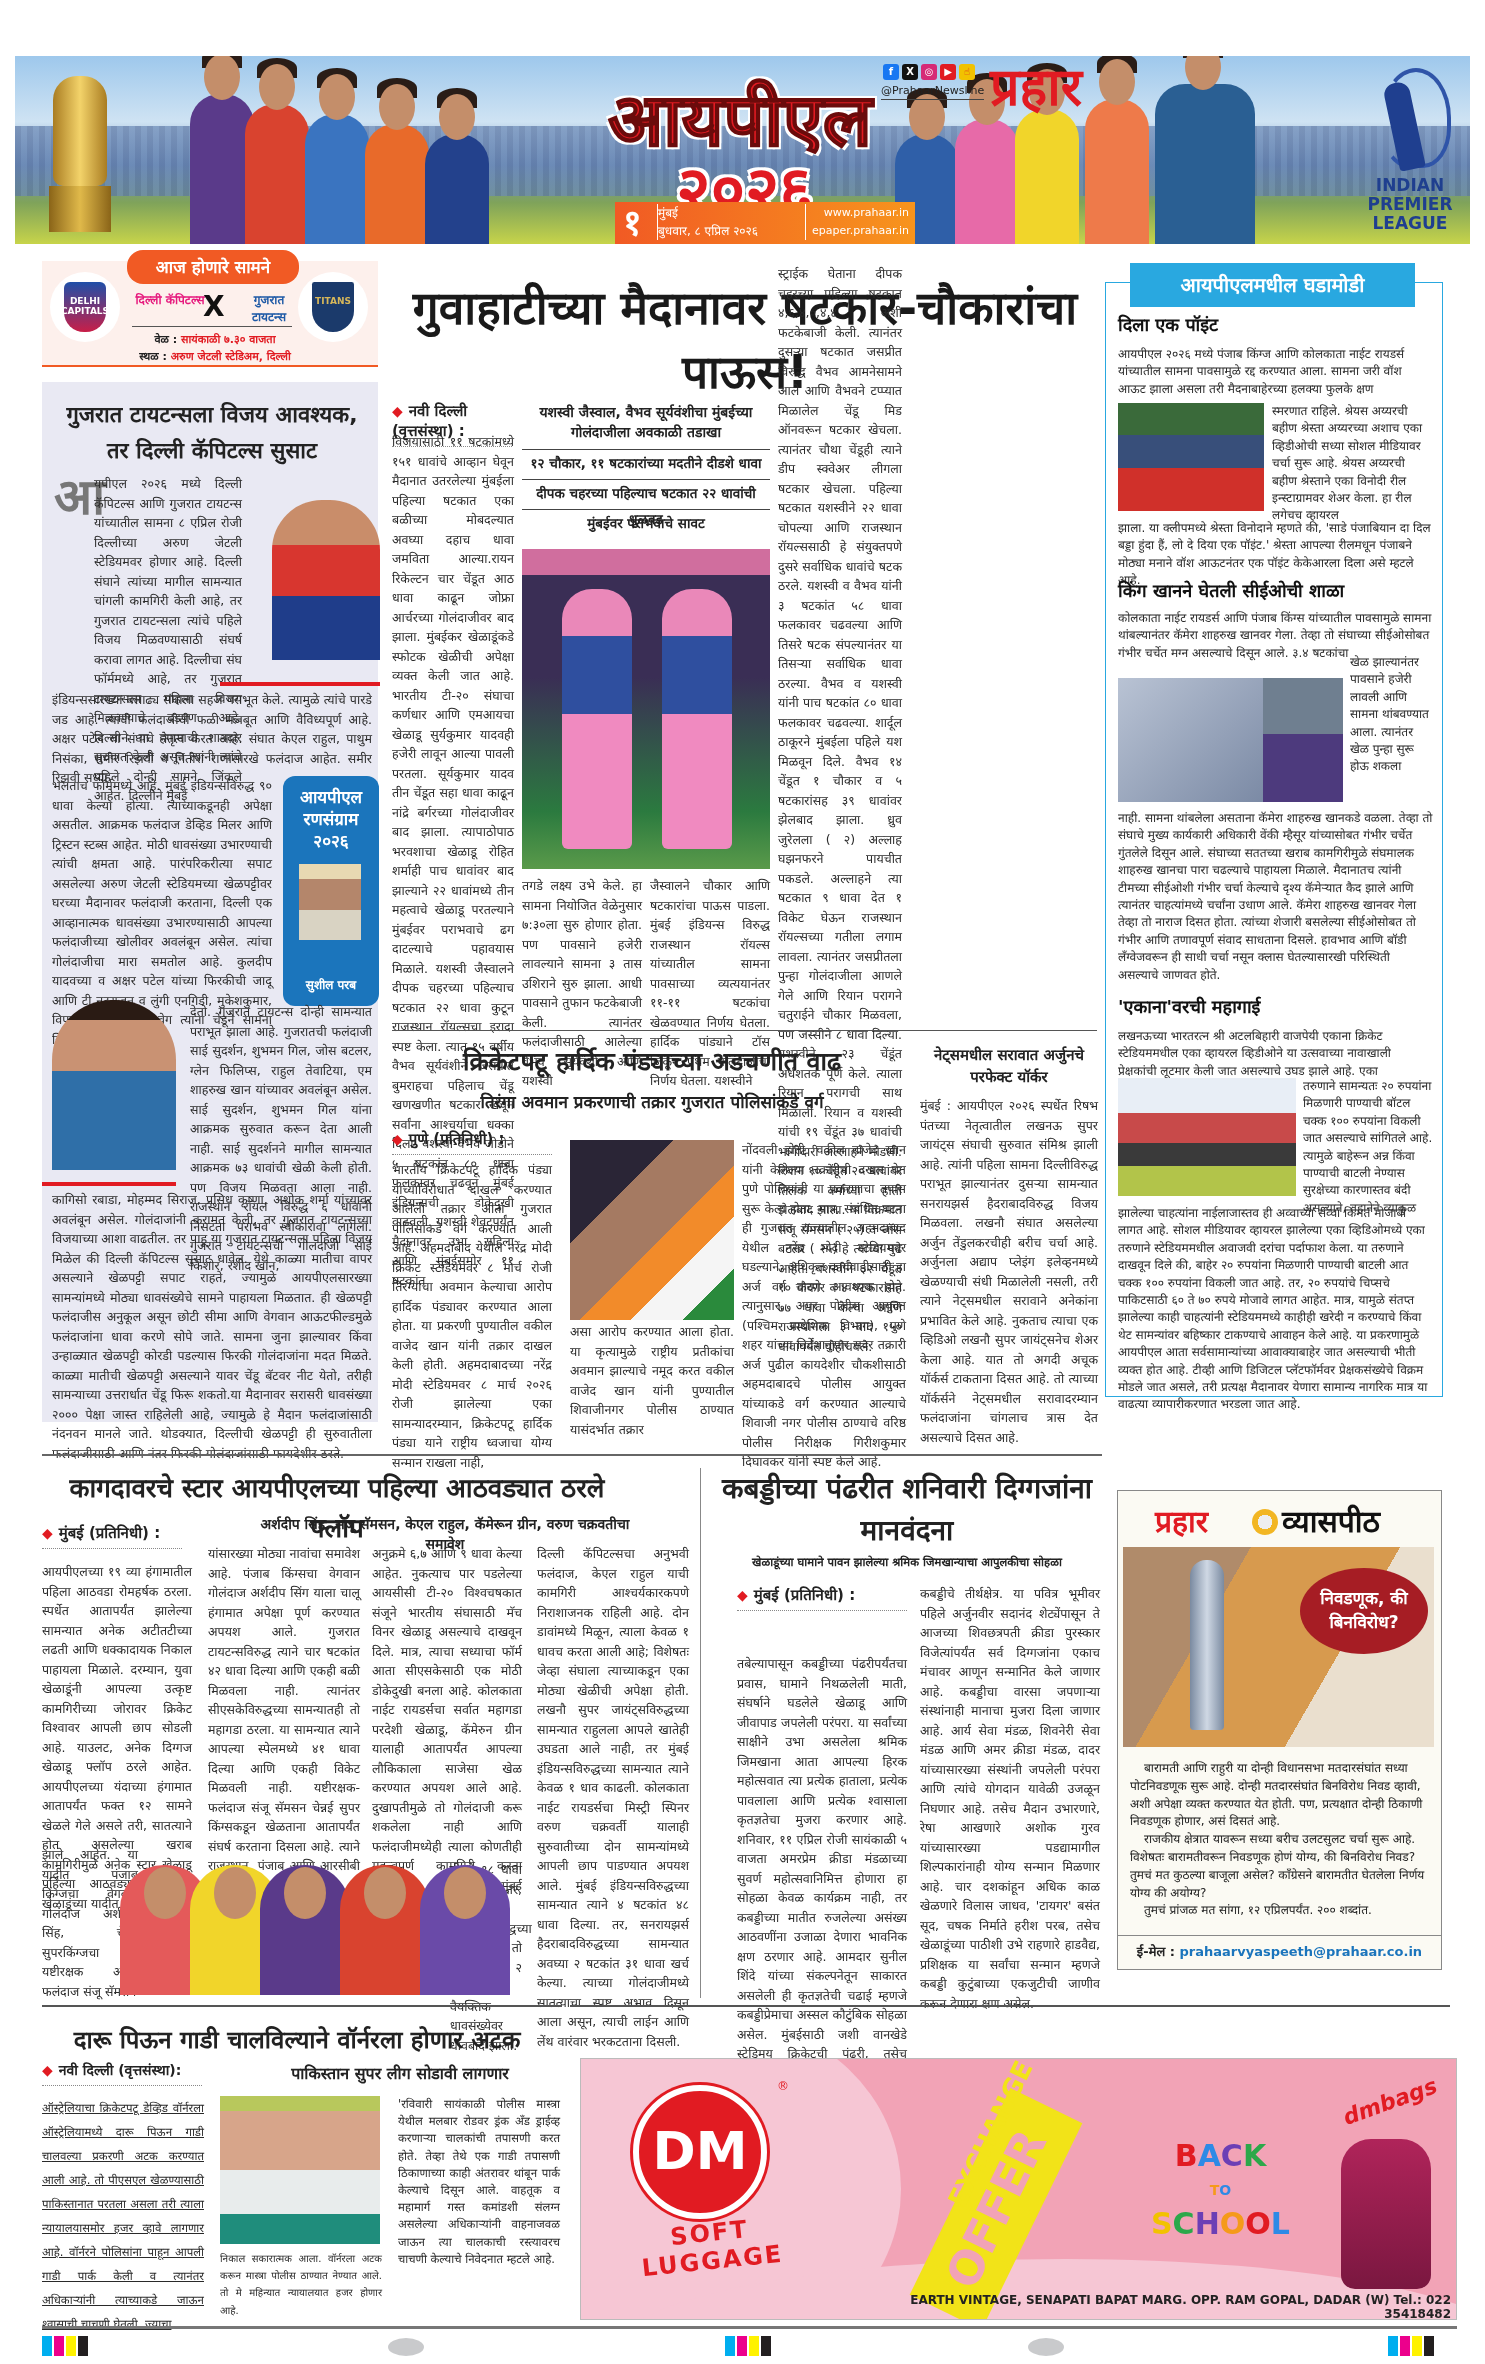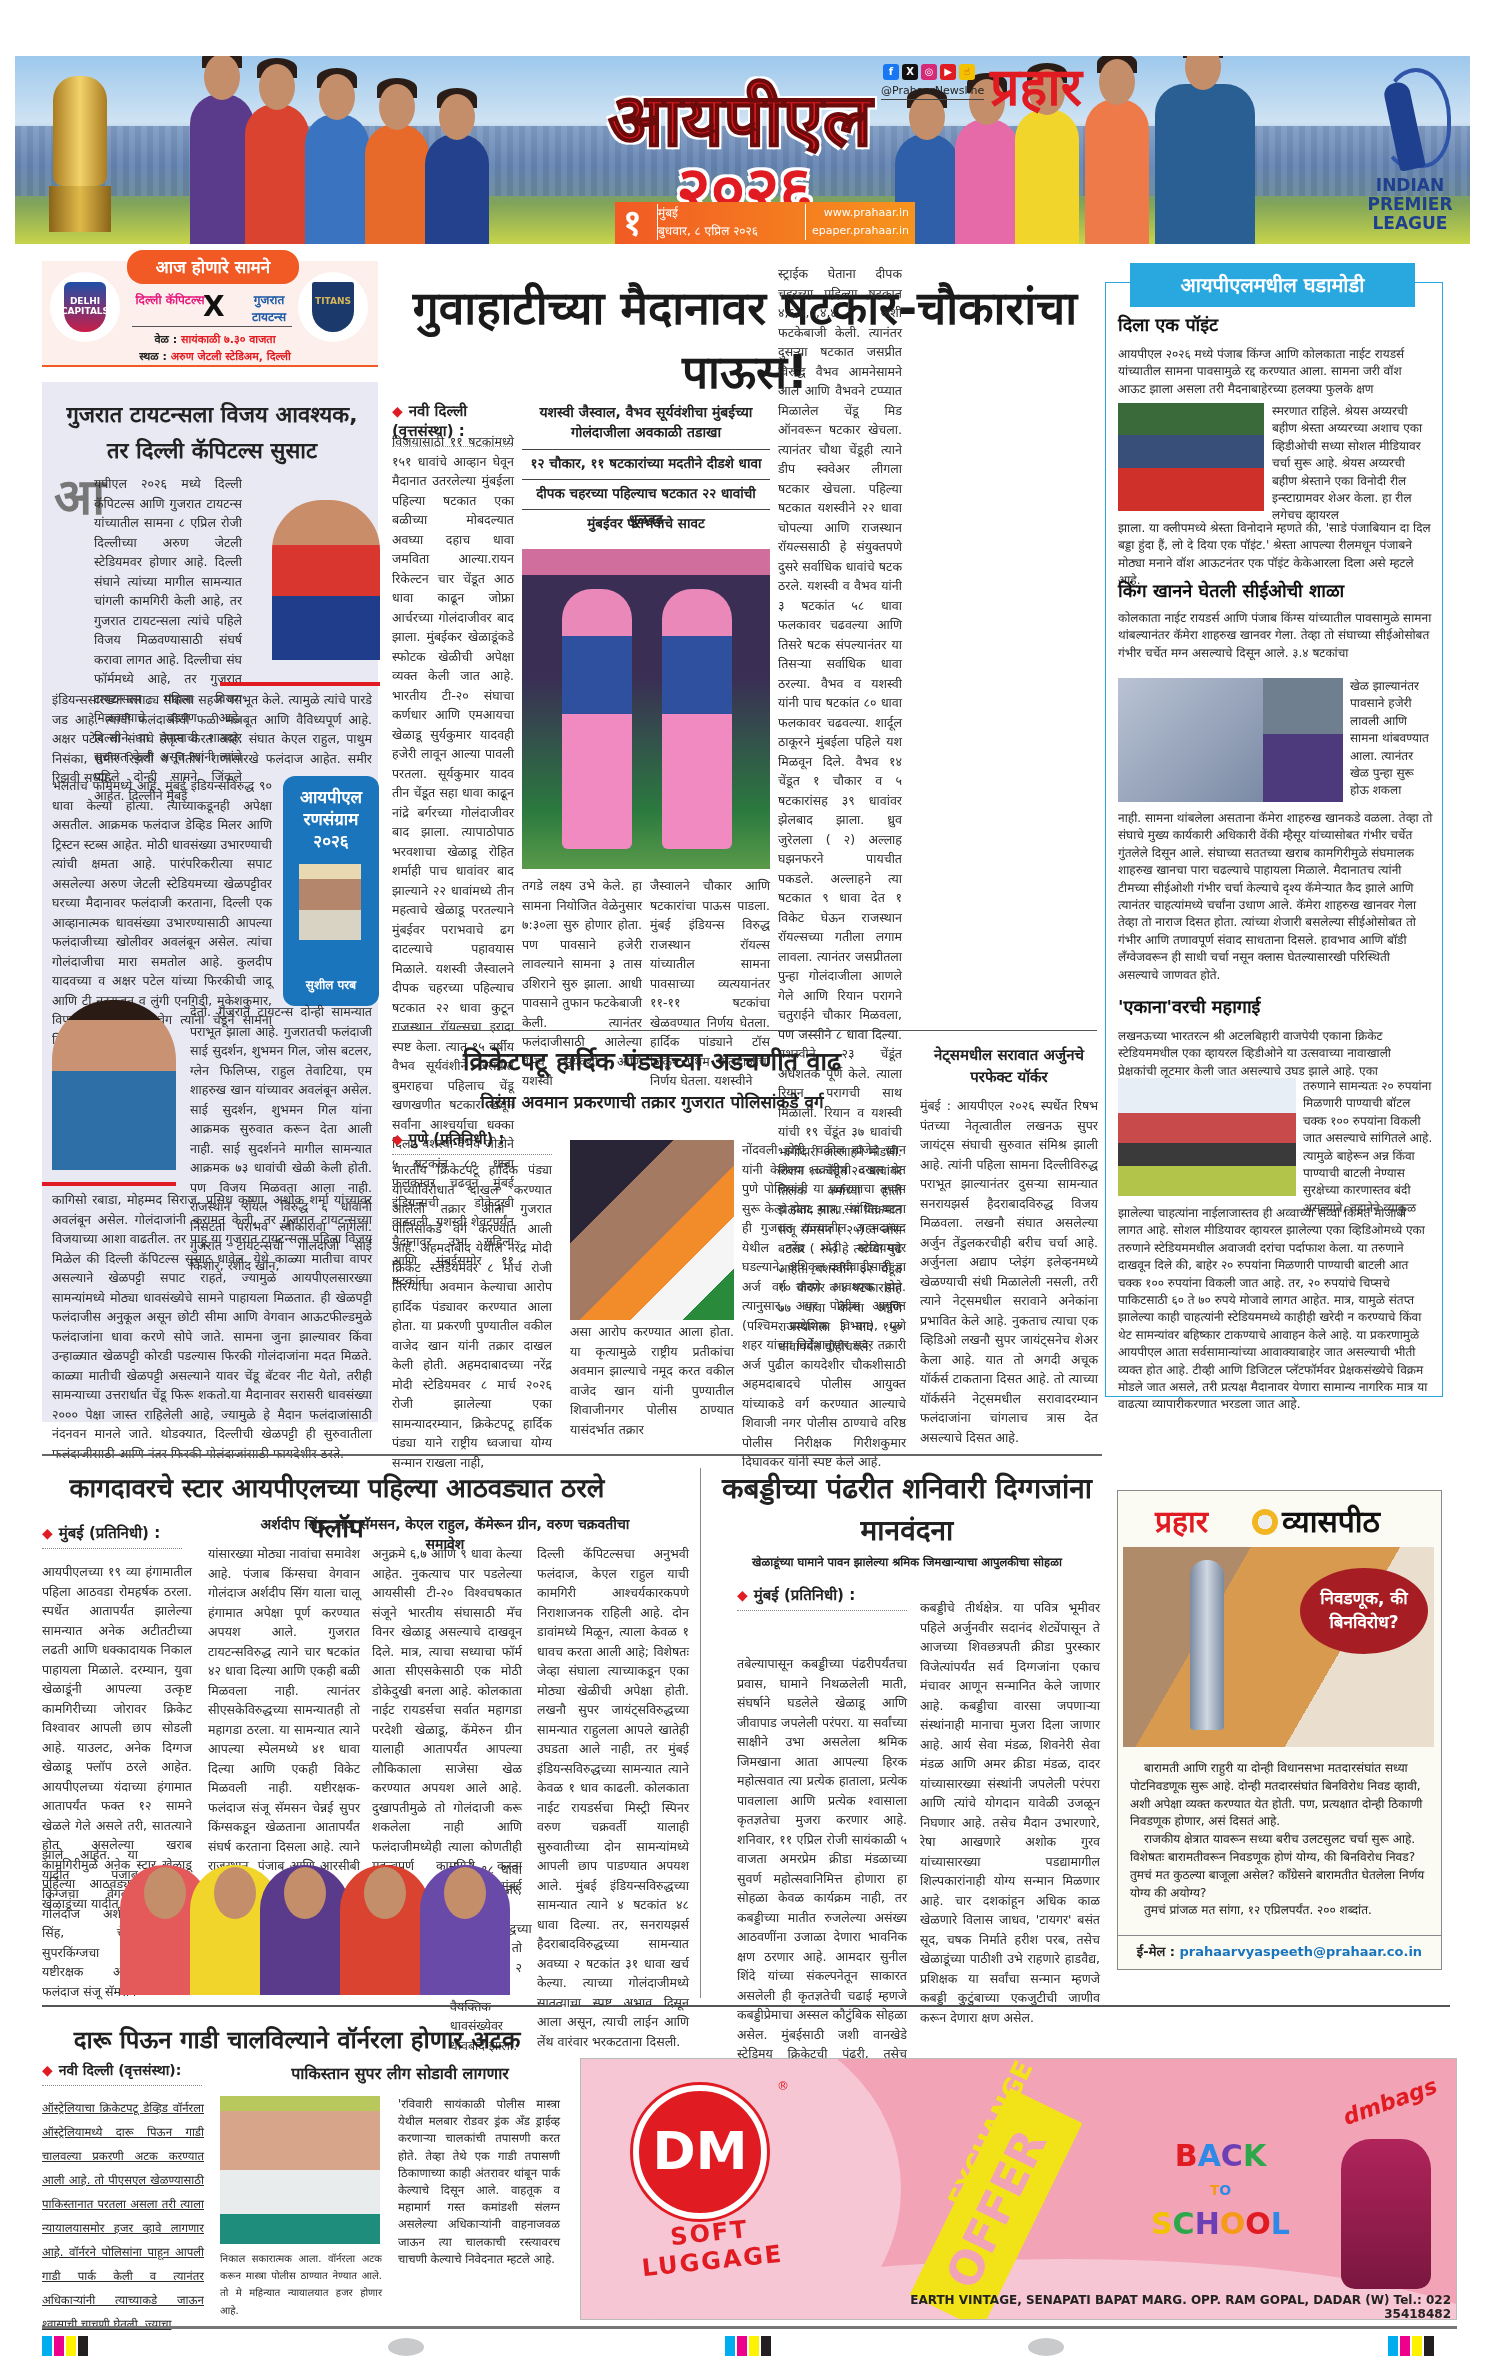--- a/index.html
+++ b/index.html
@@ -104,21 +104,21 @@
   #side-title { left: 1130px; top: 263px; width: 285px; height: 44px; background: #29a8e0; color:#fff; text-align:center; font-weight:bold; font-size: 20px; line-height:44px; }
   .side-h { position:absolute; left: 1118px; width: 315px; font-size: 18px; font-weight:bold; line-height: 26px; color:#111; }
   .side-txt { font-size: 12px; line-height: 17.4px; color: #2a2a2a; }
   #s1-body1 { left: 1118px; top: 346px; width: 315px; }
   #s1-photo { left: 1118px; top: 403px; width: 146px; height: 108px; background: linear-gradient(180deg, #3a6a3a 0 30%, #384f7a 30% 60%, #d0302a 60%); }
   #s1-body2 { left: 1272px; top: 403px; width: 160px; }
   #s1-body3 { left: 1118px; top: 520px; width: 315px; }
   #s2-body1 { left: 1118px; top: 610px; width: 315px; }
   #s2-photo1 { left: 1118px; top: 678px; width: 145px; height: 124px; background: linear-gradient(135deg, #b9c3d4, #7b8aa5); }
   #s2-photo2 { left: 1263px; top: 678px; width: 80px; height: 124px; background: linear-gradient(180deg, #6f7f90 0 45%, #4d3a7d 45%); }
-  #s2-body2 { left: 1350px; top: 678px; width: 83px; }
+  #s2-body2 { left: 1350px; top: 654px; width: 83px; }
   #s2-body3 { left: 1118px; top: 810px; width: 315px; }
   #s3-body1 { left: 1118px; top: 1028px; width: 315px; }
   #s3-photo { left: 1118px; top: 1078px; width: 178px; height: 118px; background: linear-gradient(180deg, #e8eef6 0 30%, #c84a4a 30% 55%, #3a3a3a 55% 75%, #b2c44a 75%); }
   #s3-body2 { left: 1303px; top: 1078px; width: 130px; }
   #s3-body3 { left: 1118px; top: 1205px; width: 315px; }
 
   
   #flop-headline { left: 42px; top: 1468px; width: 590px; text-align:center; font-size: 26px; font-weight:bold; line-height: 40px; }
   #flop-sub { left: 250px; top: 1514px; width: 390px; text-align:center; font-size: 14px; font-weight:bold; line-height: 20px; }
   #flop-dateline { left: 42px; top: 1522px; width: 140px; }
@@ -128,21 +128,21 @@
   #flop-col3 { left: 372px; top: 1544px; width: 150px; }
   #flop-col3b { left: 450px; top: 1860px; width: 72px; }
   #flop-col4 { left: 537px; top: 1544px; width: 152px; }
   #players-strip { left: 120px; top: 1855px; width: 395px; height: 140px; }
   .pl { position:absolute; bottom:0; width: 90px; height: 130px; border-radius: 44px 44px 0 0; }
   .pl .h { position:absolute; left: 24px; top: 2px; width: 42px; height: 52px; border-radius: 50%; background:#c48e6a; }
   #kab-headline { left: 712px; top: 1468px; width: 390px; text-align:center; font-size: 28px; font-weight:bold; line-height: 42px; }
   #kab-sub { left: 712px; top: 1554px; width: 390px; text-align:center; font-size: 11.5px; font-weight:bold; }
   #kab-dateline { left: 737px; top: 1584px; width: 170px; }
   #kab-col1 { left: 737px; top: 1618px; width: 170px; margin-top: 36px; }
-  #kab-col2 { left: 920px; top: 1584px; width: 180px; margin-top: 14px; }
+  #kab-col2 { left: 920px; top: 1584px; width: 180px; }
   #vrule1 { left: 700px; top: 1468px; width: 1px; height: 530px; background:#888; }
   #bottom-rule1 { left: 42px; top: 2005px; width: 520px; height: 2px; background:#555; }
   #bottom-rule2 { left: 570px; top: 2005px; width: 880px; height: 2px; background:#555; }
 
   
   #vyas-box { left: 1117px; top: 1490px; width: 325px; height: 480px; border: 1px solid #888; background: #fbfaf3; }
   #vyas-logo1 { left: 1155px; top: 1500px; font-size: 30px; font-weight:bold; color:#e11b22; }
   #vyas-mic { left: 1252px; top: 1509px; width: 26px; height: 26px; border-radius: 50%; background: radial-gradient(circle, #eee 0 40%, #f2b623 40%); }
   #vyas-logo2 { left: 1282px; top: 1500px; font-size: 30px; font-weight:bold; color:#111; }
   #vyas-photo { left: 1123px; top: 1547px; width: 311px; height: 200px; background: linear-gradient(120deg, #b08b6a 0 30%, #d79a4e 30% 65%, #eadfce 65%); }

